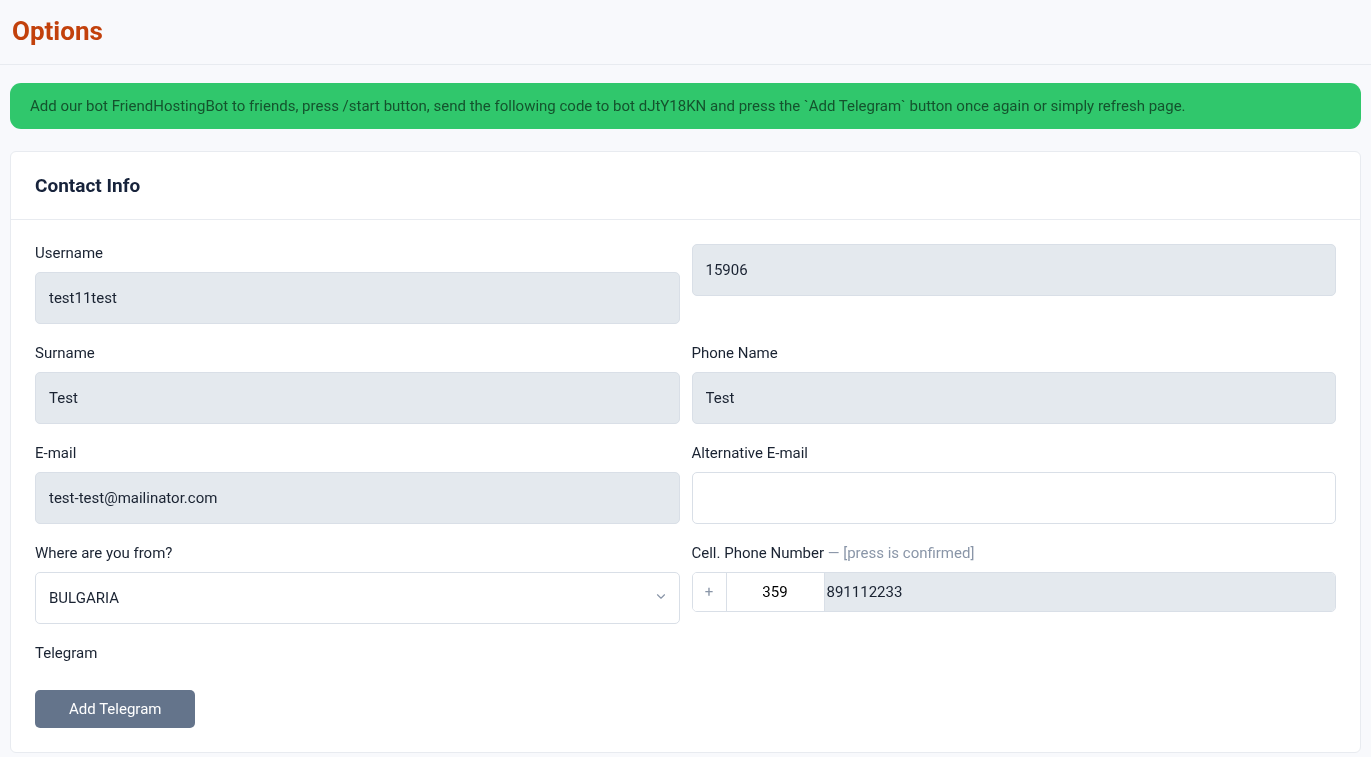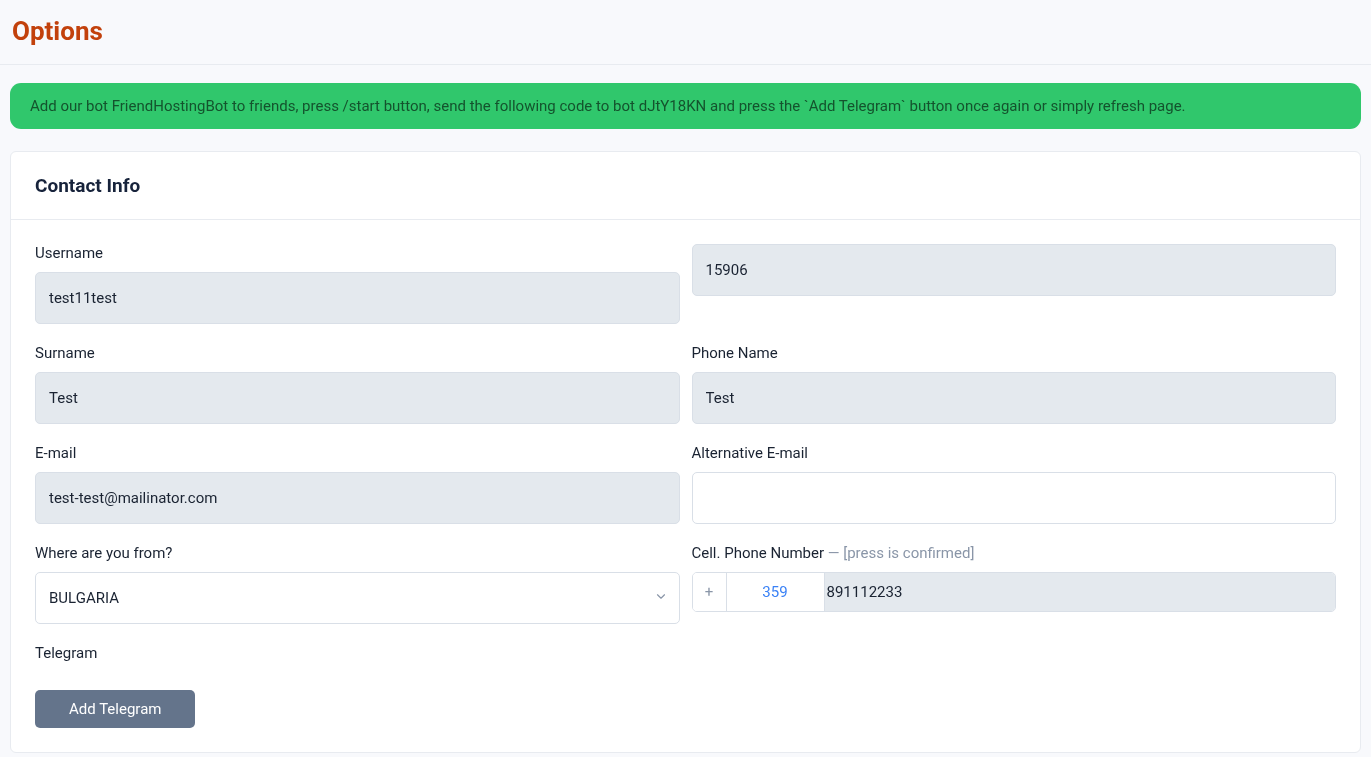--- a/index.html
+++ b/index.html
@@ -126,21 +126,21 @@
       color: #8a96a8;
       font-size: 15px;
       border-right: 1px solid #d9dfe7;
       background-color: #ffffff;
     }
     .phone-code {
       width: 98px;
       border: none;
       text-align: center;
       font-size: 15px;
-      color: #3b82f6;
+      color: #000000;
       background-color: #ffffff;
       border-right: 1px solid #d9dfe7;
       font-family: inherit;
     }
     .phone-number {
       flex: 1;
       border: none;
       padding: 0 2px;
       font-size: 15px;
       color: #1a2332;

